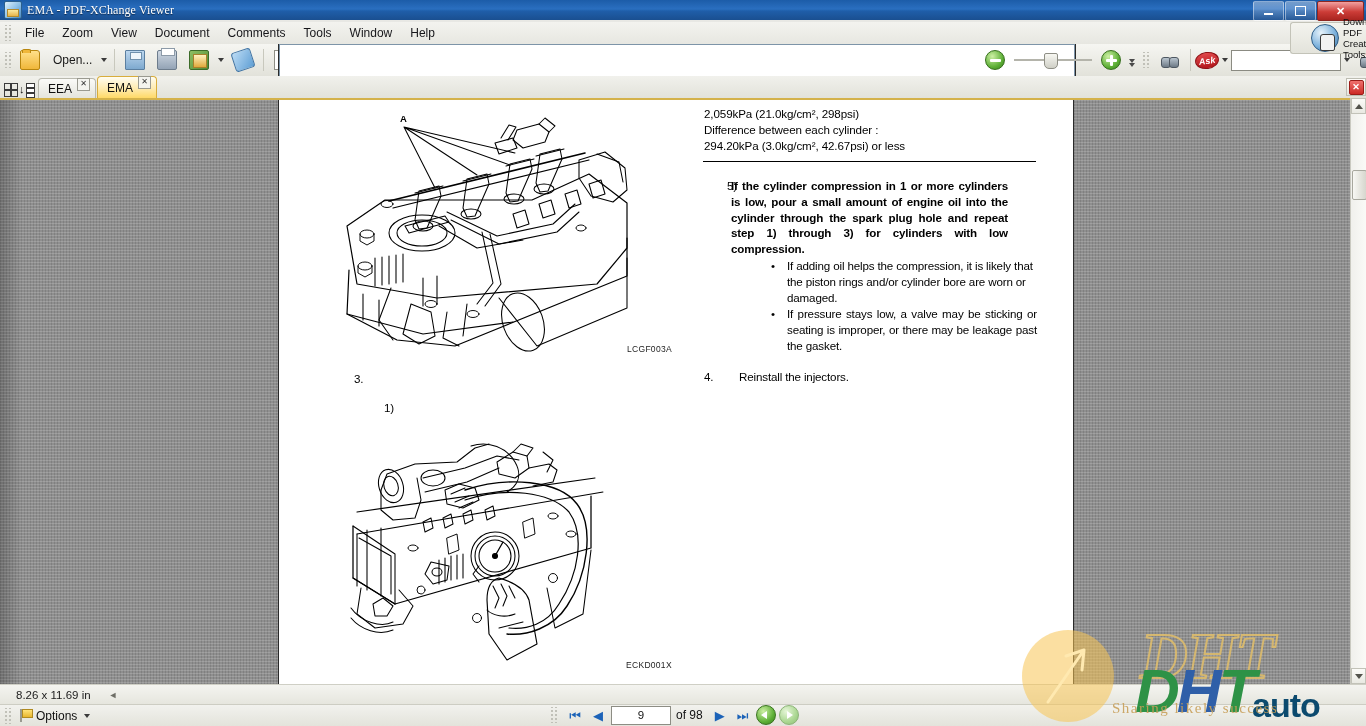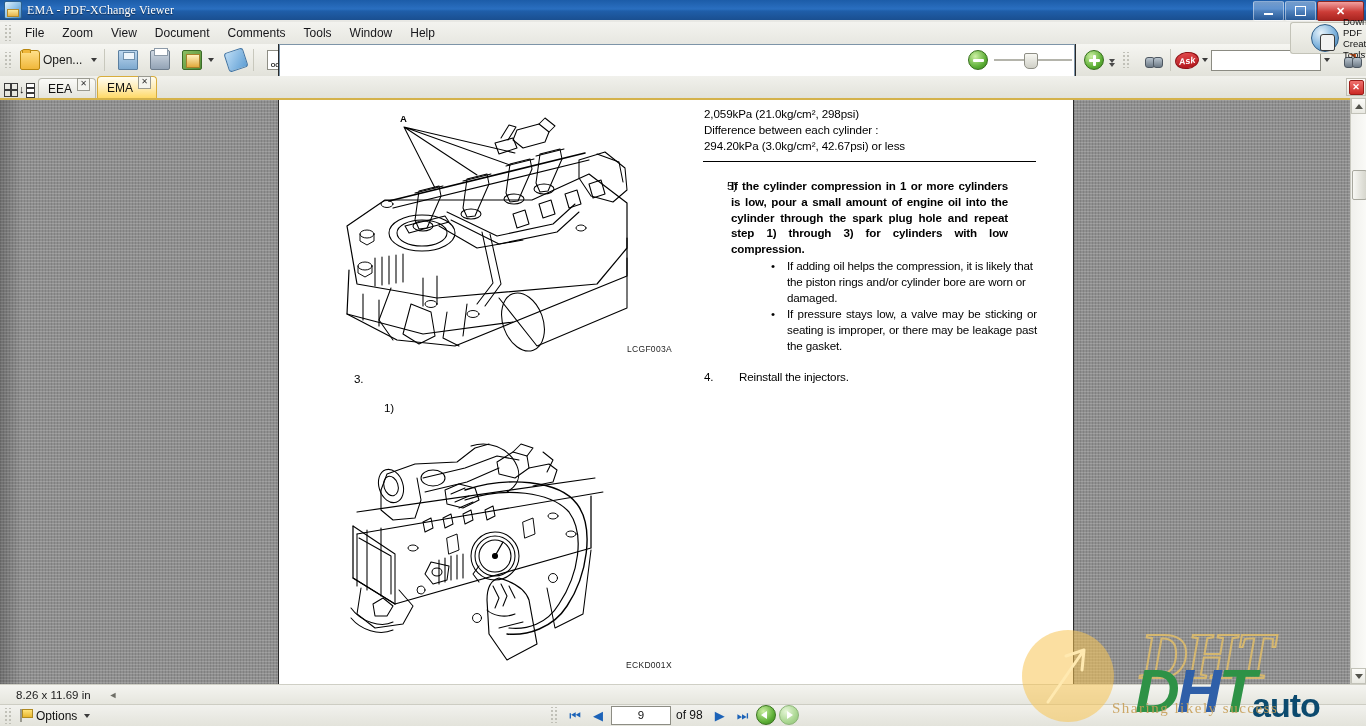--- a/index.html
+++ b/index.html
@@ -61,23 +61,23 @@
 
   
   .toolbar{
     position:absolute;left:0;top:44px;width:1366px;height:32px;
     background:linear-gradient(to bottom,#f6f6f2 0%,#ececE6 50%,#e2e2da 100%);
     border-bottom:1px solid #c9c9bf;
     display:flex;align-items:center;overflow:hidden;
   }
   .tb-sep{width:1px;height:22px;background:#c8c8bd;margin:0 4px;flex:0 0 auto;}
   .tbtn{
-    height:26px;min-width:26px;display:flex;align-items:center;justify-content:flex-end;
+    height:26px;min-width:26px;display:flex;align-items:center;justify-content:center;
     border:1px solid transparent;border-radius:3px;flex:0 0 auto;
-    font-size:12px;color:#1a1a1a;padding:0 2px;gap:3px;
+    font-size:12px;color:#1a1a1a;padding:0 2px;gap:13px;
   }
   .tbtn.label{padding:0 5px 0 3px;}
   .tbtn.active{
     background:linear-gradient(to bottom,#fff3c4,#ffdf7a);
     border-color:#d9aa33;
   }
   .caret{
     width:0;height:0;border-left:3.5px solid transparent;border-right:3.5px solid transparent;
     border-top:4px solid #3a3a3a;margin:0 3px;flex:0 0 auto;
   }

